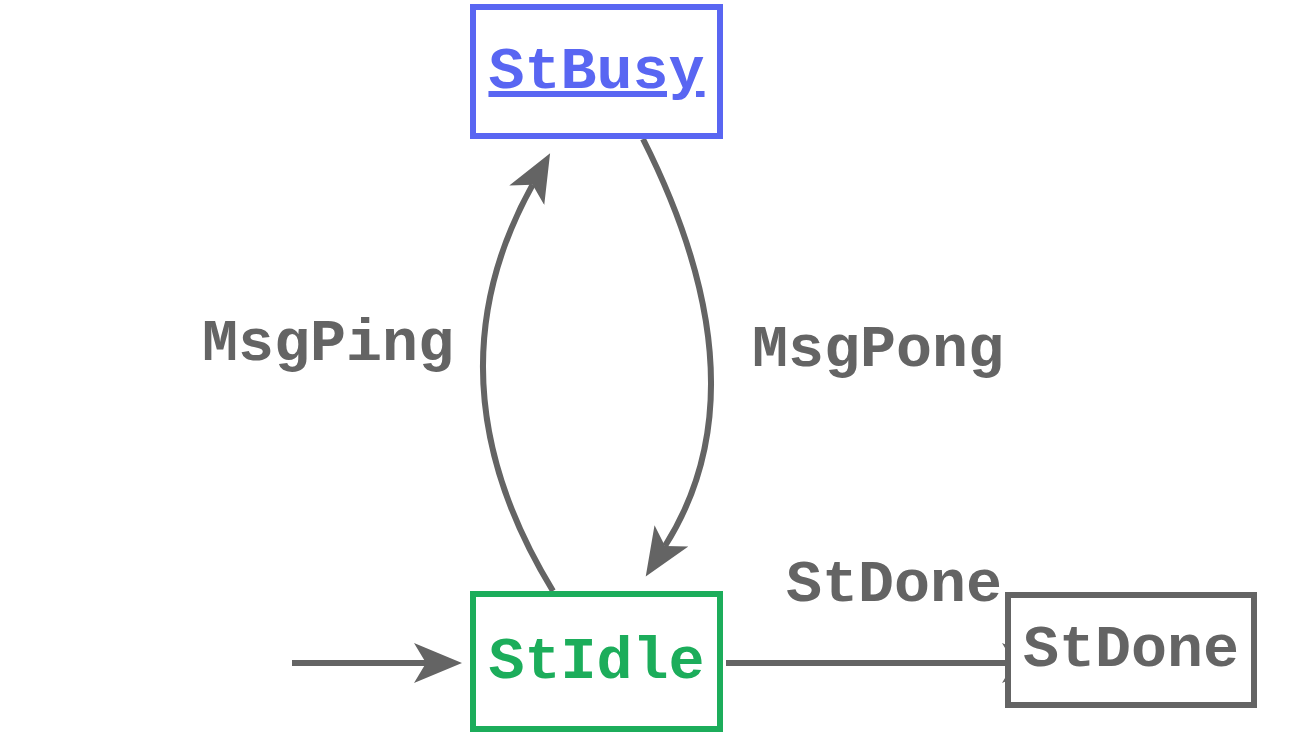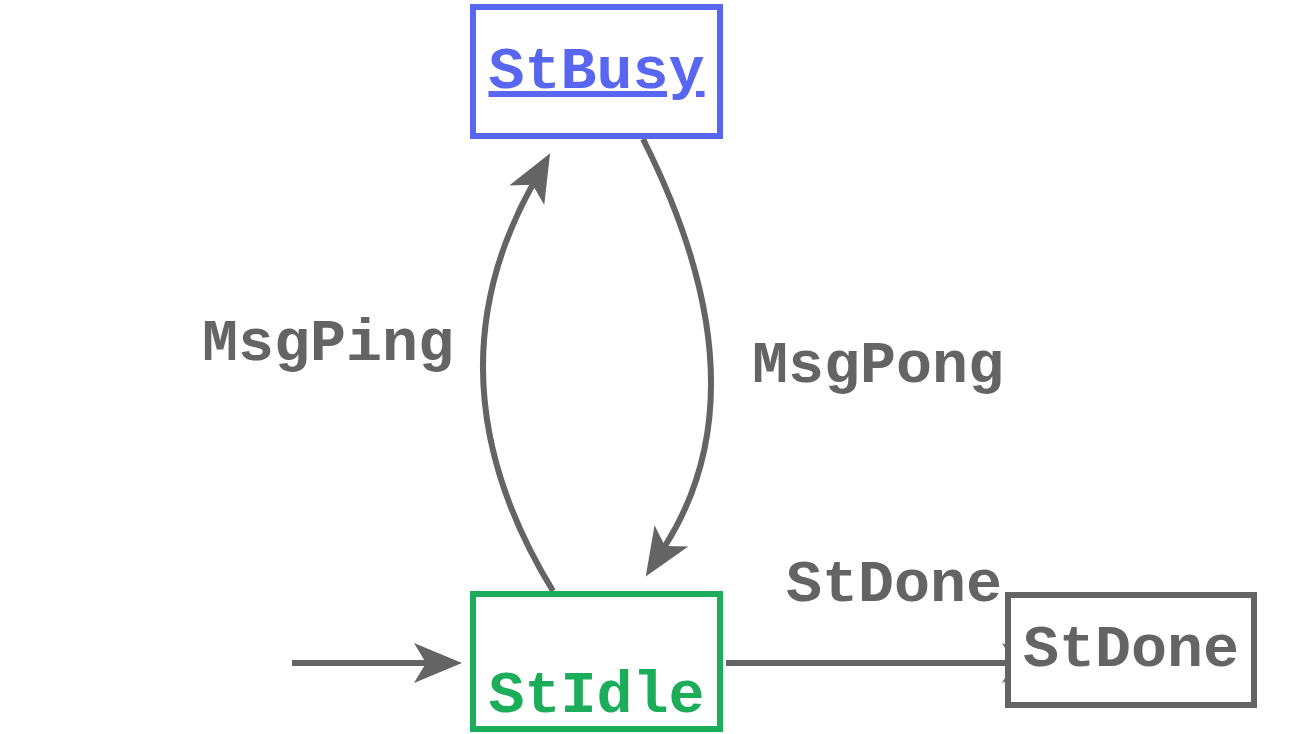--- a/index.html
+++ b/index.html
@@ -44,38 +44,37 @@
   .node-busy {
     left: 470px; top: 4px; width: 253px; height: 135px;
     border: 6px solid var(--color-busy);
     color: var(--color-busy);
     text-decoration: underline;
   }
   .node-idle {
     left: 470px; top: 591px; width: 253px; height: 141px;
     border: 6px solid var(--color-idle);
     color: var(--color-idle);
-    align-items: flex-end;
   }
   .node-done {
     left: 1005px; top: 592px; width: 252px; height: 116px;
     border: 6px solid var(--color-gray);
     color: var(--color-gray);
   }
   .edge-label {
     position: absolute;
     transform: translate(-50%, -50%);
     font-size: 60px;
     line-height: 1;
     color: var(--color-gray);
     white-space: nowrap;
   }
   .label-start   { left: 142px; top: 661px; }
   .label-msgping { left: 306px; top: 344px; margin-left: 22px; }
-  .label-msgpong { left: 878px; top: 366px; }
+  .label-msgpong { left: 878px; top: 350px; }
   .label-msgdone { left: 894px; top: 585px; }
 </style>
 </head>
 <body>
 
 <div class="canvas">
 
   <svg class="edges-layer" width="1315" height="734" viewBox="0 0 1315 734" xmlns="http://www.w3.org/2000/svg">
     <defs>
       <marker id="arrowhead" markerUnits="userSpaceOnUse" markerWidth="50" markerHeight="46" refX="12" refY="23" orient="auto">

